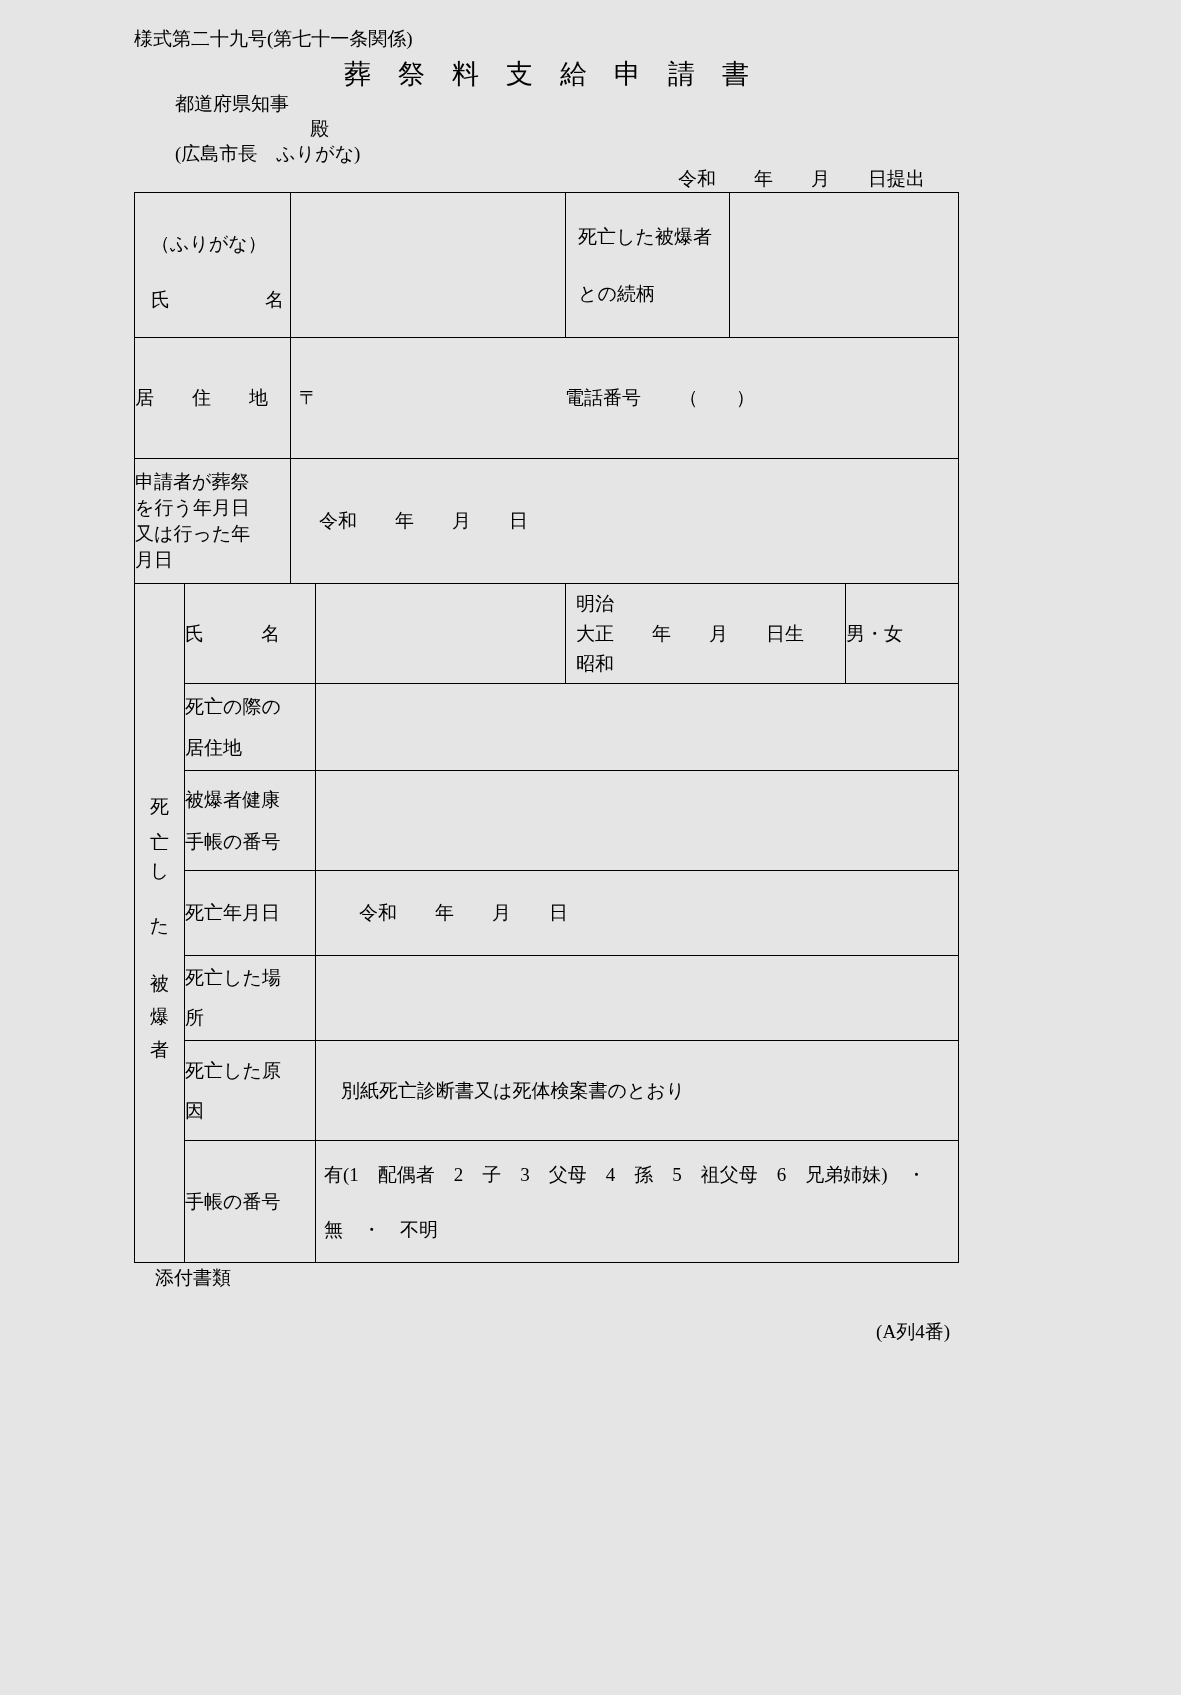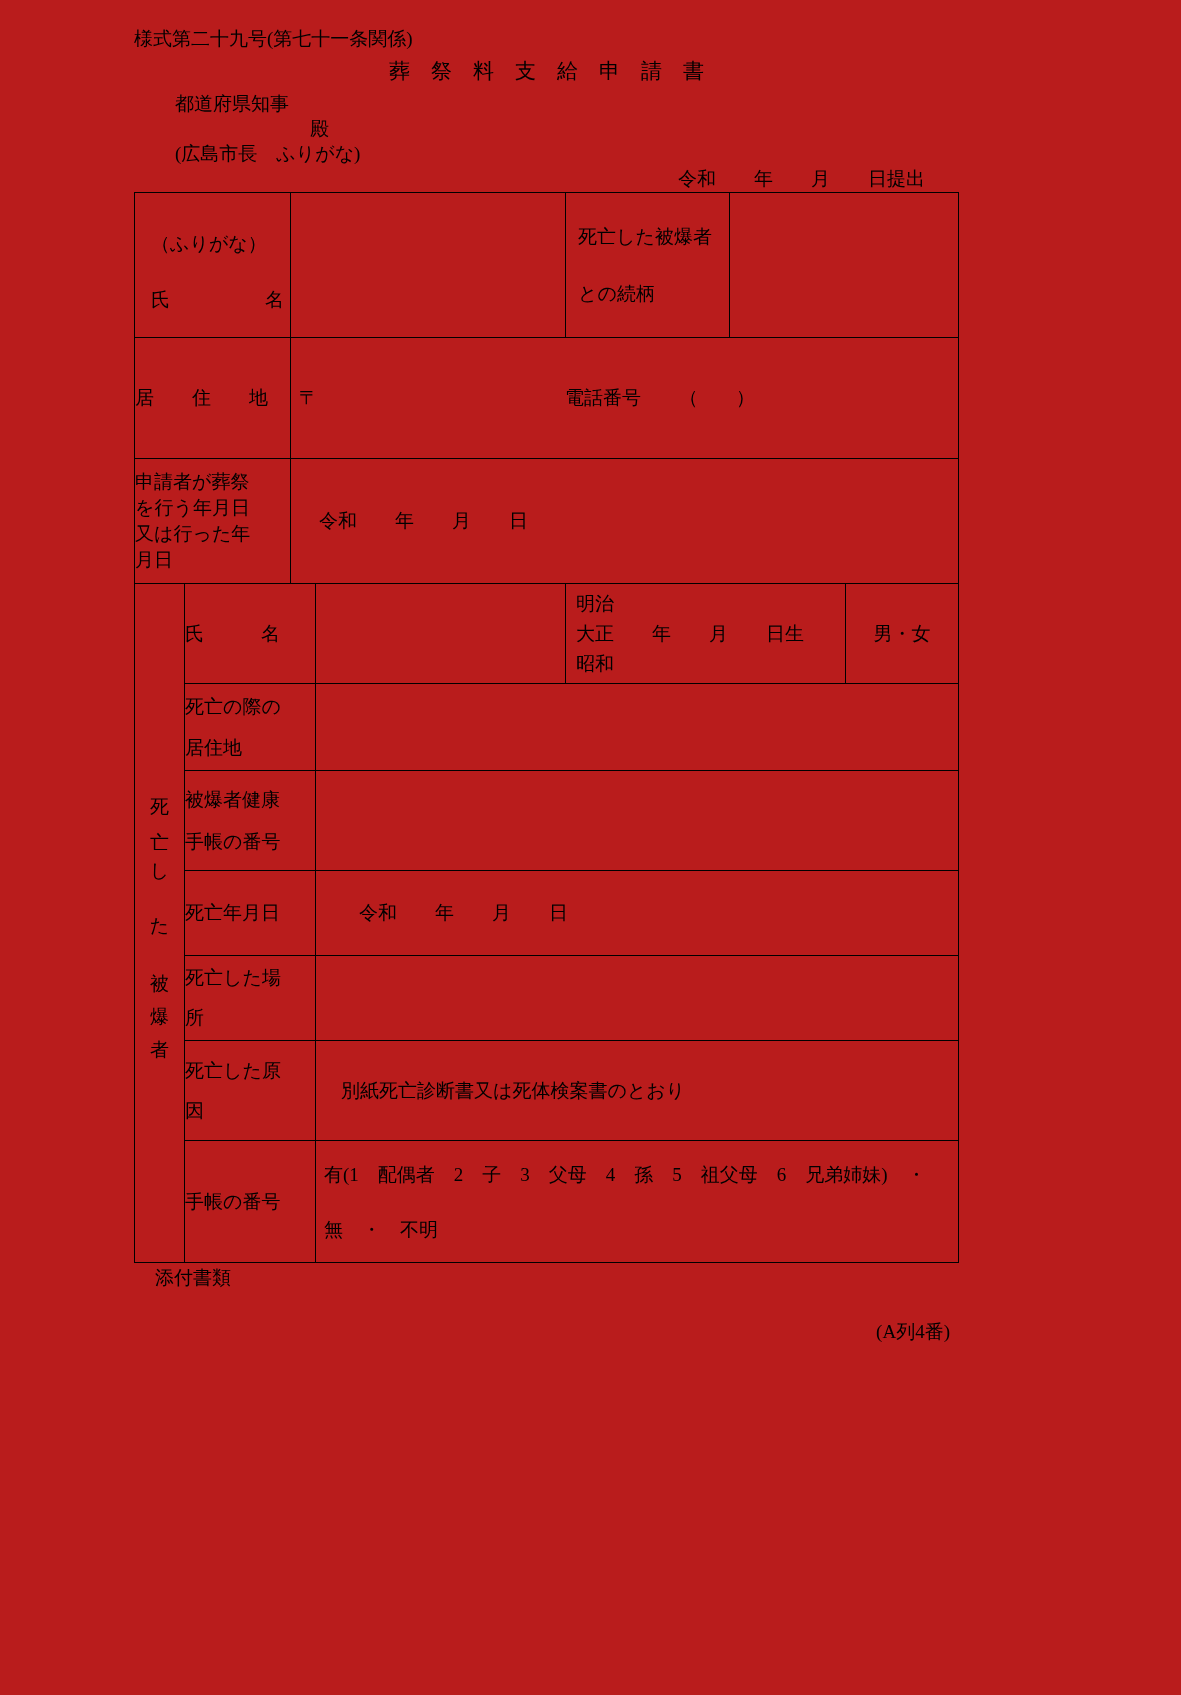--- a/index.html
+++ b/index.html
@@ -2,23 +2,23 @@
 <html><head>
 <meta charset="utf-8">
 <style>
   html, body { margin: 0; padding: 0; }
   body {
     width: 1181px; height: 1695px;
     background: #ffffff;
     color: #000000;
     font-family: "Liberation Serif", "DejaVu Serif", serif;
   }
-  .page { position: relative; width: 1181px; height: 1695px; background: #b91c1c; overflow: hidden; }
+  .page { position: relative; width: 1181px; height: 1695px; background: #e5e5e5; overflow: hidden; }
   .abs { position: absolute; white-space: pre; font-size: 19px; line-height: 1.25; }
-  .title { font-size: 21px; }
+  .title { font-size: 27px; }
 
   table.form {
     position: absolute; left: 134px; top: 192px;
     width: 825px;
     border-collapse: collapse; table-layout: fixed;
   }
   .form td {
     border: 1px solid #000;
     font-size: 19px;
     vertical-align: middle;
@@ -93,21 +93,21 @@
 
     <tr style="height:100px">
       <td rowspan="7" class="vcell">
         <div class="vtext">死亡した被爆者</div>
       </td>
       <td colspan="2" class="lbl2">氏　　　名</td>
       <td></td>
       <td colspan="2" class="pl" style="line-height:30px; padding-left:10px;">明治
 大正　　年　　月　　日生
 昭和</td>
-      <td style="text-align:center;">男・女</td>
+      <td style="">男・女</td>
     </tr>
 
     <tr style="height:87px">
       <td colspan="2" class="pl lbl2" style="line-height:41px;">死亡の際の
 居住地</td>
       <td colspan="4"></td>
     </tr>
 
     <tr style="height:100px">
       <td colspan="2" class="pl lbl2" style="line-height:42px;">被爆者健康

